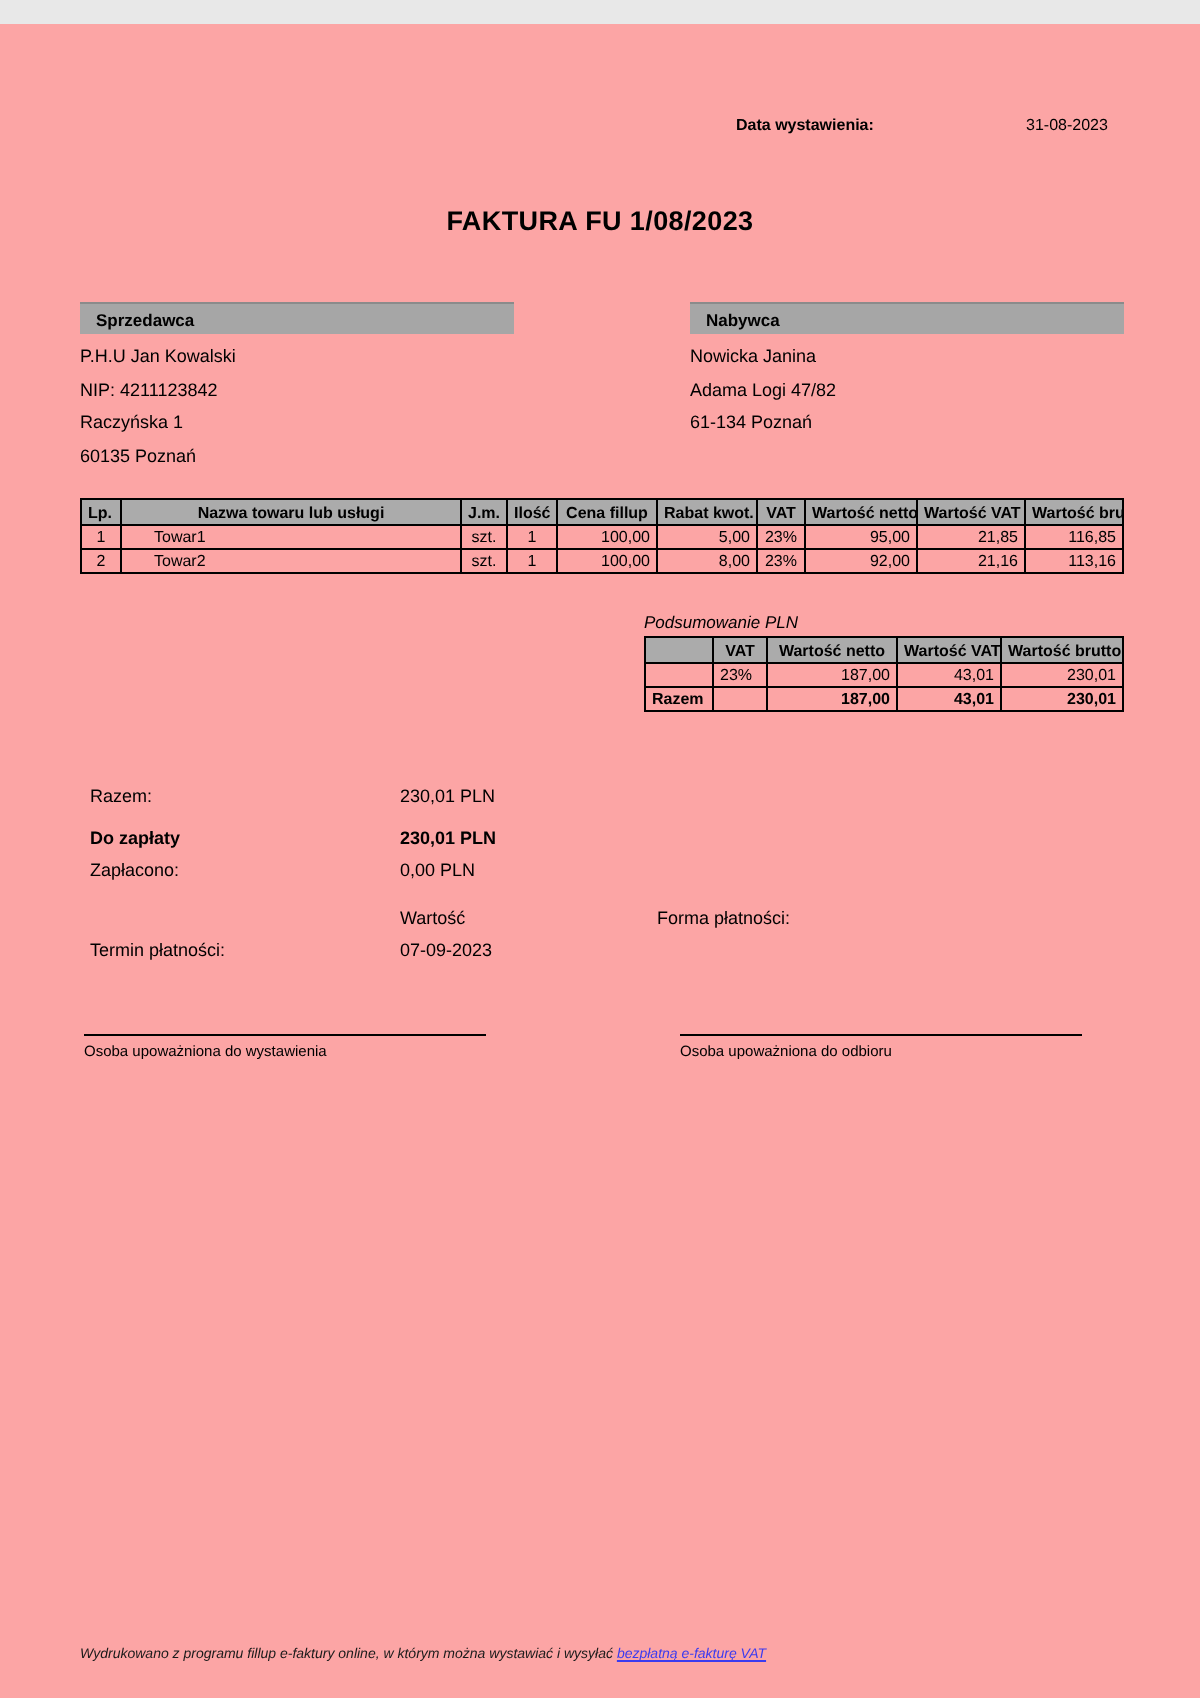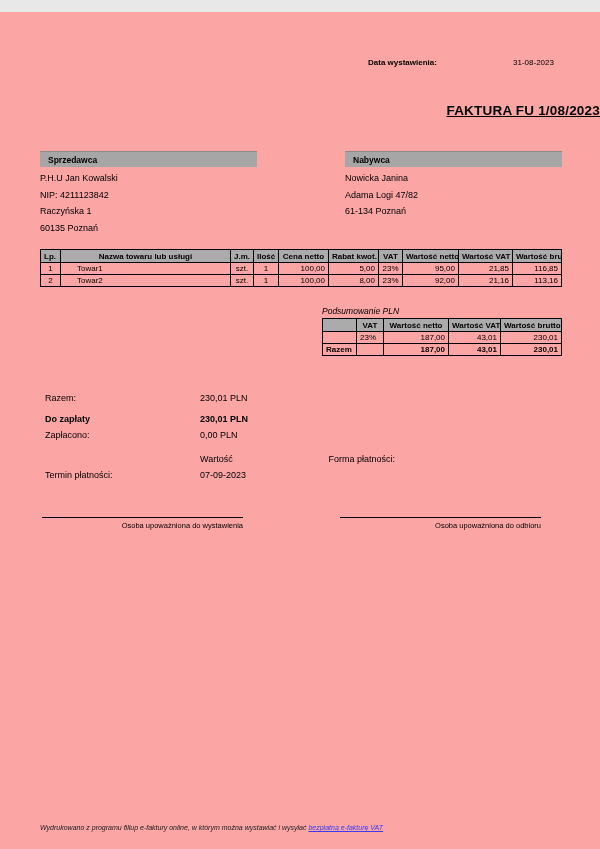--- a/index.html
+++ b/index.html
@@ -6,21 +6,21 @@
   .page{
     position:relative;width:600px;height:849px;background:#fca5a5;
     font-family:"Liberation Sans","DejaVu Sans",sans-serif;color:#000;
     overflow:hidden;margin:12px auto;
   }
   .abs{position:absolute;}
   
   .date-label{left:368px;top:46px;font-size:8px;font-weight:bold;}
   .date-value{left:513px;top:46px;font-size:8px;}
   
-  .doc-title{left:0;top:91px;width:600px;text-align:right;font-size:13.5px;font-weight:bold;letter-spacing:.2px;text-decoration:underline;}
+  .doc-title{left:0;top:91px;width:600px;text-align:center;font-size:13.5px;font-weight:bold;letter-spacing:.2px;}
   
   .party-bar{height:16px;width:217px;background:#a6a6a6;border-top:1px solid #8b8b8b;
     font-size:8.5px;font-weight:bold;line-height:16px;padding-left:8px;box-sizing:border-box;}
   .seller-bar{left:40px;top:139px;}
   .buyer-bar{left:345px;top:139px;}
   .party-lines{font-size:9px;line-height:16.5px;}
   .seller-lines{left:40px;top:158px;}
   .buyer-lines{left:345px;top:158px;}
   
   table{border-collapse:collapse;table-layout:fixed;}
@@ -51,21 +51,21 @@
   .trow{position:absolute;left:45px;width:350px;font-size:9px;}
   .trow .val{position:absolute;left:155px;top:0;}
   .t-razem{top:381px;}
   .t-dozaplaty{top:402px;font-weight:bold;}
   .t-zaplacono{top:418px;}
   .t-forma{top:442px;text-align:right;}
   .t-termin{top:458px;}
   
   .sig{width:201px;}
   .sig .line{border-top:1px solid #000;height:0;}
-  .sig .cap{font-size:7.5px;text-align:right;margin-top:3px;}
+  .sig .cap{font-size:7.5px;text-align:left;margin-top:3px;}
   .sig-left{left:42px;top:505px;}
   .sig-right{left:340px;top:505px;}
   
   .footer{left:40px;top:812px;font-size:7px;font-style:italic;color:#1a1a1a;}
   .footer a{color:#3b3bf0;text-decoration:underline;cursor:pointer;}
 </style>
 </head>
 <body>
 
 <div class="page">
@@ -103,21 +103,21 @@
         <col style="width: 56px;">
         <col style="width: 54px;">
         <col style="width: 49px;">
       </colgroup>
     <thead>
         <tr>
           <td>Lp.</td>
           <td>Nazwa towaru lub usługi</td>
           <td>J.m.</td>
           <td>Ilość</td>
-          <td>Cena netto</td>
+          <td>Cena fillup</td>
           <td>Rabat kwot.</td>
           <td>VAT</td>
           <td>Wartość netto</td>
           <td>Wartość VAT</td>
           <td>Wartość brutto</td>
         </tr>
       </thead>
     <tbody>
         <tr>
           <td>1</td>

